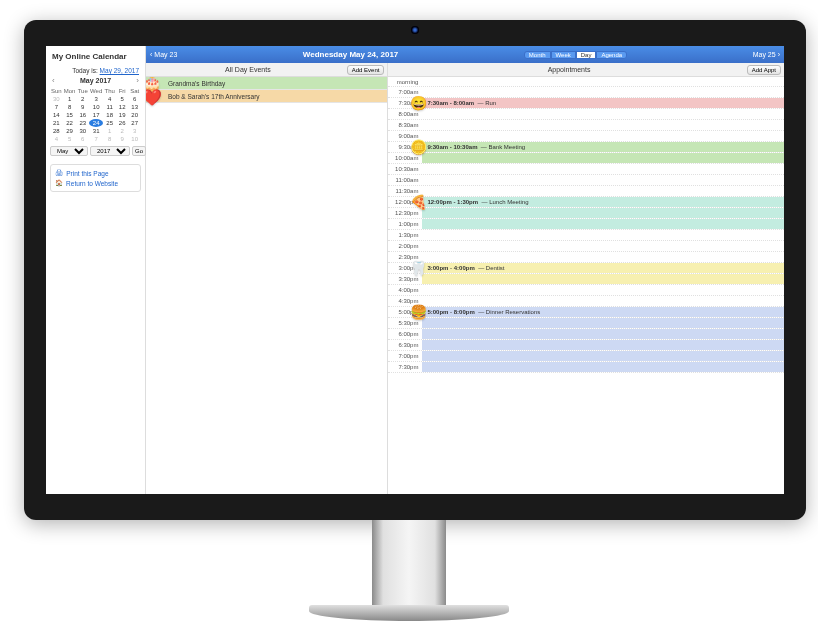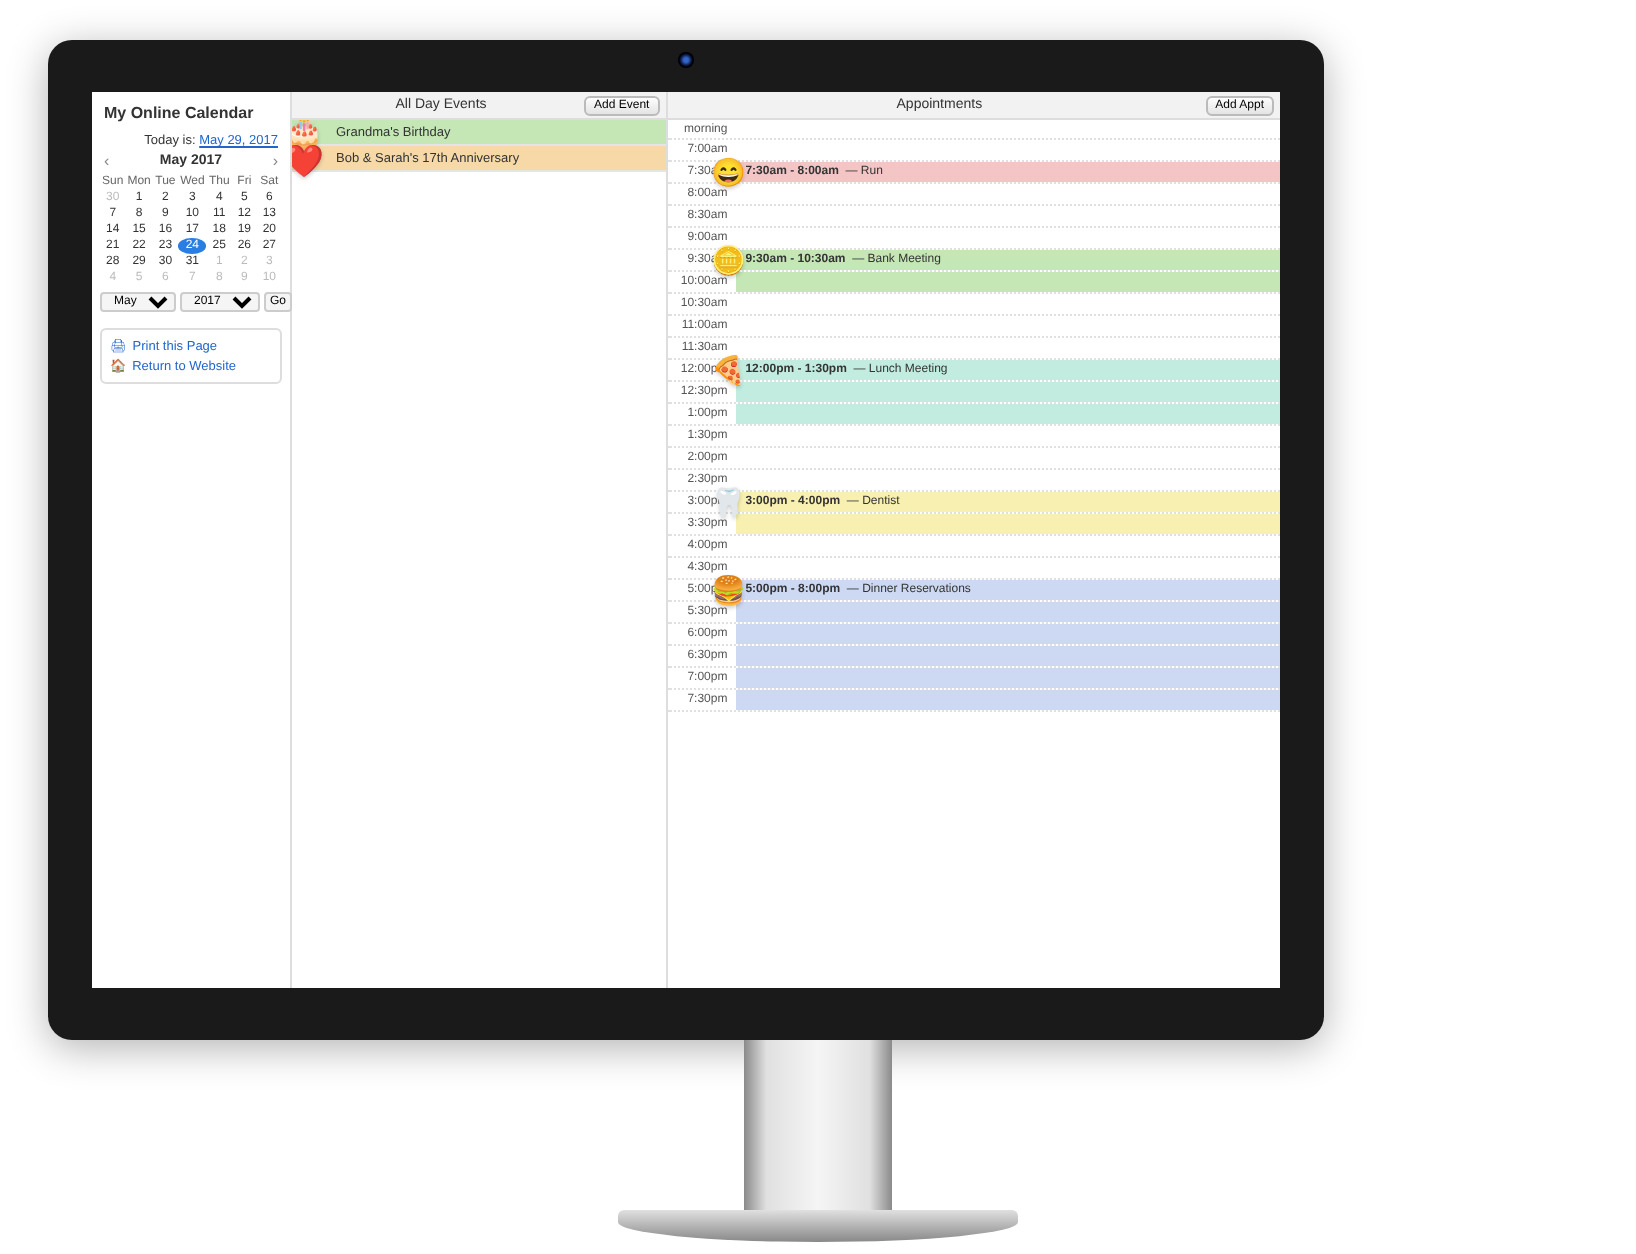--- a/index.html
+++ b/index.html
@@ -8,21 +8,21 @@
   background: #fff;
   width: 818px;
   height: 627px;
   overflow: hidden;
   position: relative;
 }
 .monitor {
   position: absolute;
   top: 20px;
   left: 24px;
-  width: 638px;
+  width: 782px;
   height: 500px;
   background: #1a1a1a;
   border-radius: 12px;
   box-shadow: 0 4px 20px rgba(0,0,0,0.3);
 }
 .camera {
   position: absolute;
   top: 6px;
   left: 50%;
   transform: translateX(-50%);
@@ -329,20 +329,31 @@
           <span>Print this Page</span>
         </div>
         <div>
           <span>🏠</span>
           <span>Return to Website</span>
         </div>
       </div>
     </div>
 
     <div class="main">
+      <div class="topbar">
+        <span class="nav-link">‹ <span>May 23</span></span>
+        <span class="top-title">Wednesday May 24, 2017</span>
+        <span class="view-tabs" id="view-tabs">
+            <span class="view-tab">Month</span>
+            <span class="view-tab">Week</span>
+            <span class="view-tab active">Day</span>
+            <span class="view-tab">Agenda</span>
+          </span>
+        <span class="nav-link"><span>May 25</span> ›</span>
+      </div>
       <div class="content">
 
         <div class="col allday">
           <div class="col-header">
             <span style="flex:1;text-align:center">All Day Events</span>
             <button class="add-btn">Add Event</button>
           </div>
           <div class="col-body" id="allday-body">
               <div class="allday-event ev-green">
                 <span>Grandma's Birthday</span>

